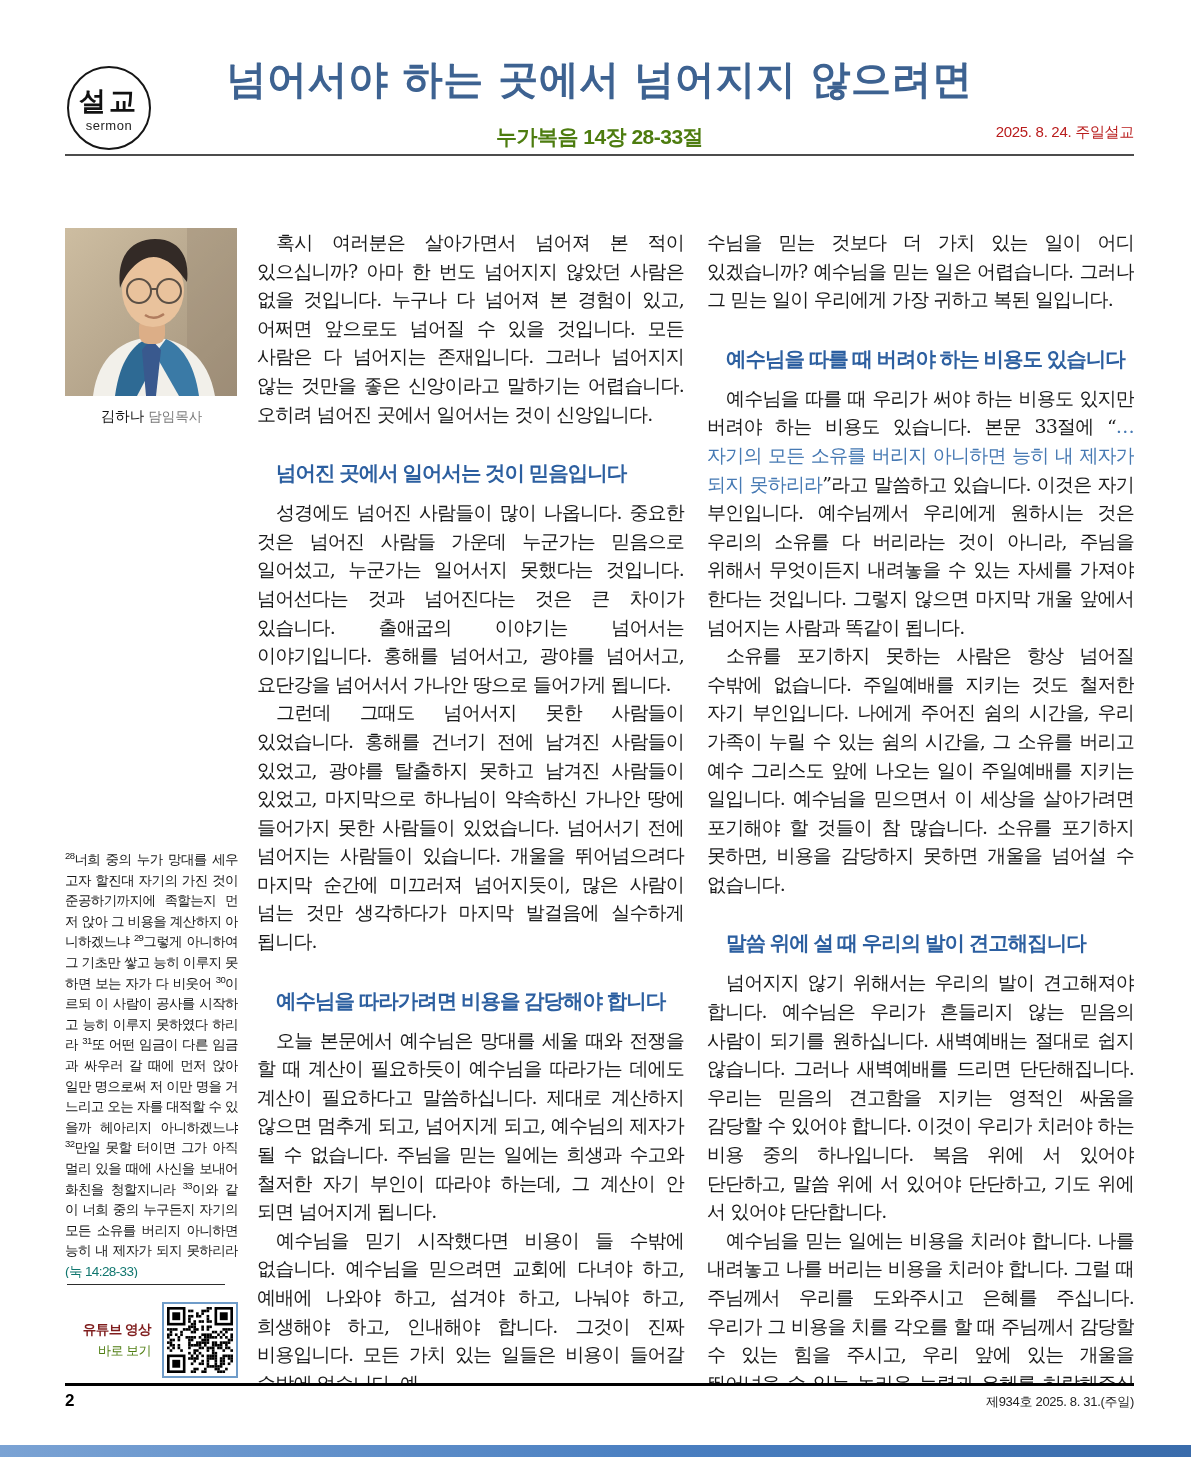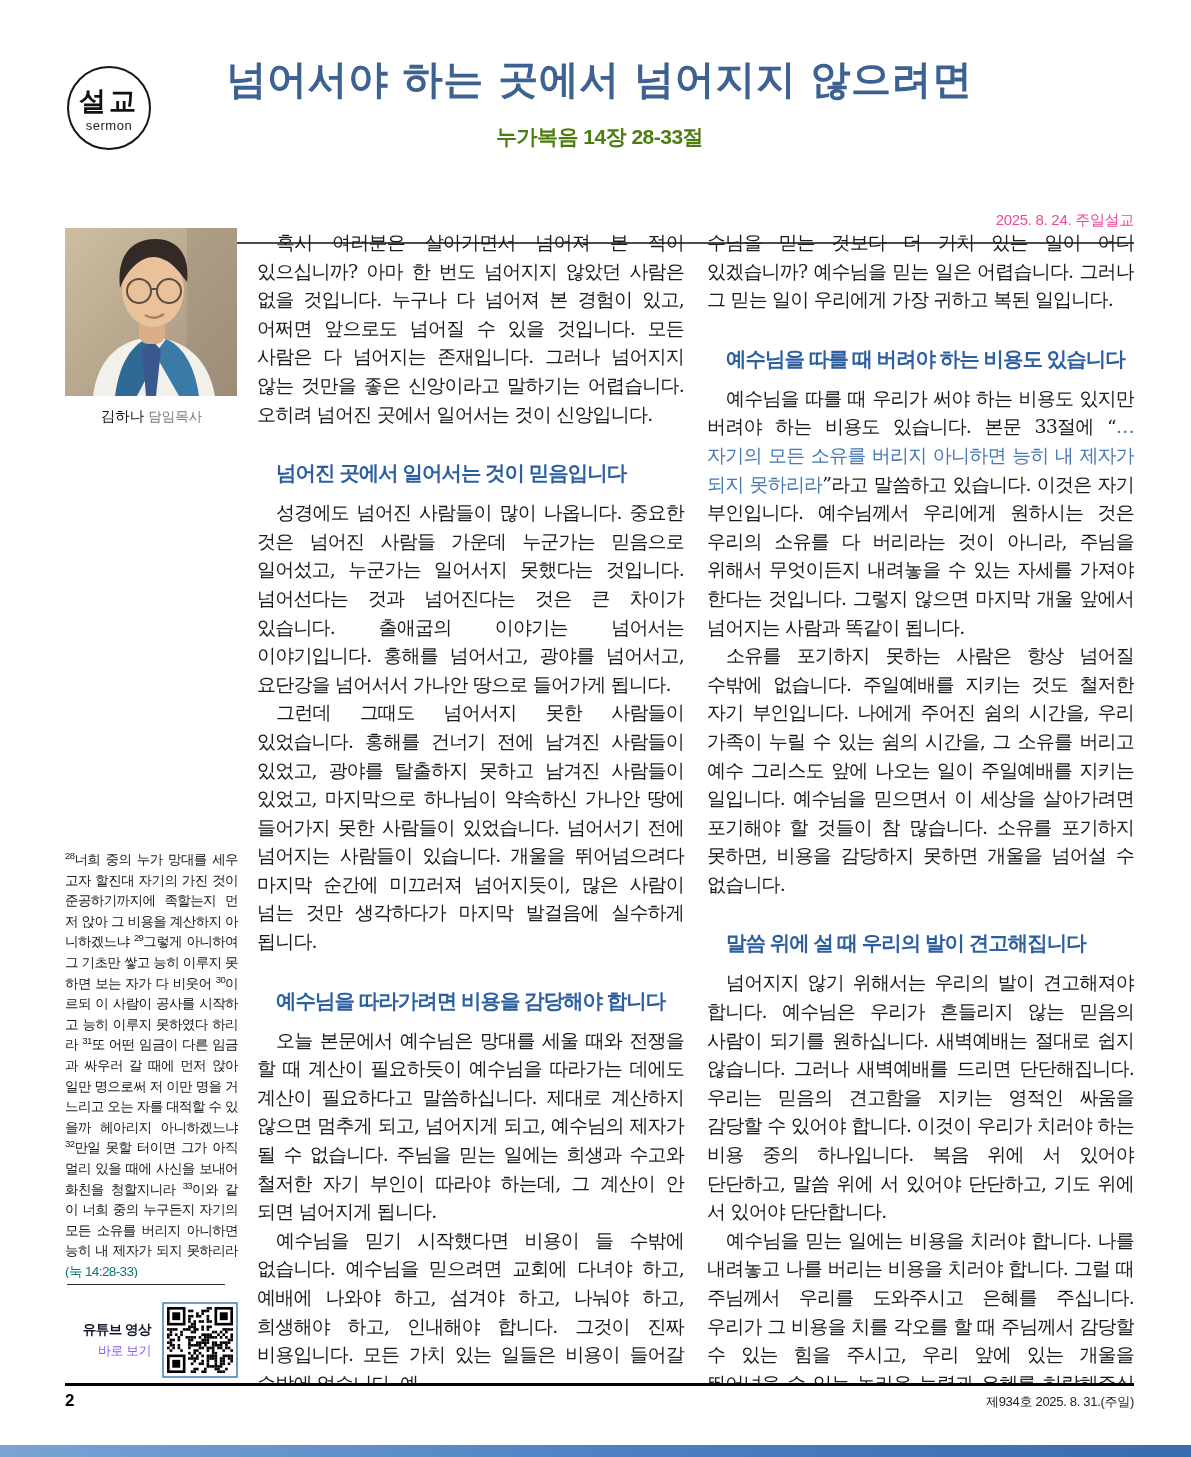--- a/index.html
+++ b/index.html
@@ -3,42 +3,42 @@
 <meta charset="utf-8">
 <style>
   * { margin:0; padding:0; box-sizing:border-box; }
   html,body { background:#e8e8e8; }
   .page {
     position:relative; width:1191px; height:1457px; margin:0 auto;
     background:#ffffff; overflow:hidden;
     font-family:"DejaVu Serif", serif; color:#1b1b1b;
   }
   
-  .header { position:absolute; left:65px; right:57px; top:0; height:244px; }
+  .header { position:absolute; left:65px; right:57px; top:0; height:156px; }
   .stamp {
     position:absolute; left:2px; top:66px; width:84px; height:84px;
     border:2.5px solid #161616; border-radius:50%;
     display:flex; flex-direction:column; align-items:center; justify-content:center;
     background:#fff;
   }
   .stamp-kor { font-family:"Liberation Sans", sans-serif; font-weight:bold; font-size:27px; letter-spacing:3px; color:#111; }
   .stamp-eng { font-family:"Liberation Sans", sans-serif; font-size:13px; color:#222; margin-top:-1px; letter-spacing:.5px; }
   .title {
     padding-top:52px; text-align:center;
     font-family:"DejaVu Serif", serif; font-weight:600; font-size:40px;
     color:#3d6291; letter-spacing:.5px;
   }
   .subtitle {
     margin-top:16px; text-align:center;
     font-family:"Liberation Sans", sans-serif; font-weight:bold; font-size:21px; color:#4d7c0f;
     letter-spacing:-0.5px;
   }
   .date {
     position:absolute; right:0; bottom:14px;
-    font-family:"Liberation Sans", sans-serif; font-size:15px; color:#ec4899; letter-spacing:-0.3px;
+    font-family:"Liberation Sans", sans-serif; font-size:15px; color:#b91c1c; letter-spacing:-0.3px;
   }
   .header-rule { position:absolute; left:0; right:0; bottom:0; border-top:2px solid #4c4c4c; }
 
   
   .content { position:absolute; left:65px; right:57px; top:228px; bottom:74px; display:flex; overflow:hidden; }
 
   
   .sidebar { position:relative; width:173px; margin-right:19px; flex:none; }
   .photo { width:172px; height:168px; overflow:hidden; background:#b8a98f; }
   .photo svg { display:block; }
@@ -48,22 +48,22 @@
   .scripture {
     position:absolute; left:0; top:622px; width:173px; max-height:428px; overflow:hidden;
     font-family:"Liberation Sans", sans-serif; font-size:13.5px; line-height:20.6px;
     color:#161616; text-align:justify; letter-spacing:-0.6px;
   }
   .scripture sup { font-size:9.5px; line-height:0; }
   .scripture .ref { color:#0f766e; }
   .side-divider { position:absolute; left:2px; top:1056px; width:158px; border-top:1.5px solid #2d2d2d; }
   .youtube { position:absolute; left:0; top:1074px; width:173px; display:flex; justify-content:flex-end; align-items:center; gap:11px; }
   .yt-text { text-align:right; font-family:"Liberation Sans", sans-serif; }
-  .yt-line1 { font-weight:bold; font-size:13.5px; color:#0f172a; letter-spacing:-0.5px; }
-  .yt-line2 { font-size:13px; color:#8b5cf6; margin-top:3px; letter-spacing:-0.5px; }
+  .yt-line1 { font-weight:bold; font-size:13.5px; color:#7f1d1d; letter-spacing:-0.5px; }
+  .yt-line2 { font-size:13px; color:#4d7c0f; margin-top:3px; letter-spacing:-0.5px; }
   .qr { border:2.5px solid #6f9cc9; background:#fff; padding:3px; line-height:0; }
 
   
   .col { width:427px; flex:none; }
   .col-1 { margin-right:23px; }
   .body-p {
     font-size:19px; line-height:28.6px; text-align:justify;
     color:#1b1b1b; letter-spacing:-0.8px; word-break:keep-all;
   }
   .indent { text-indent:19px; }

